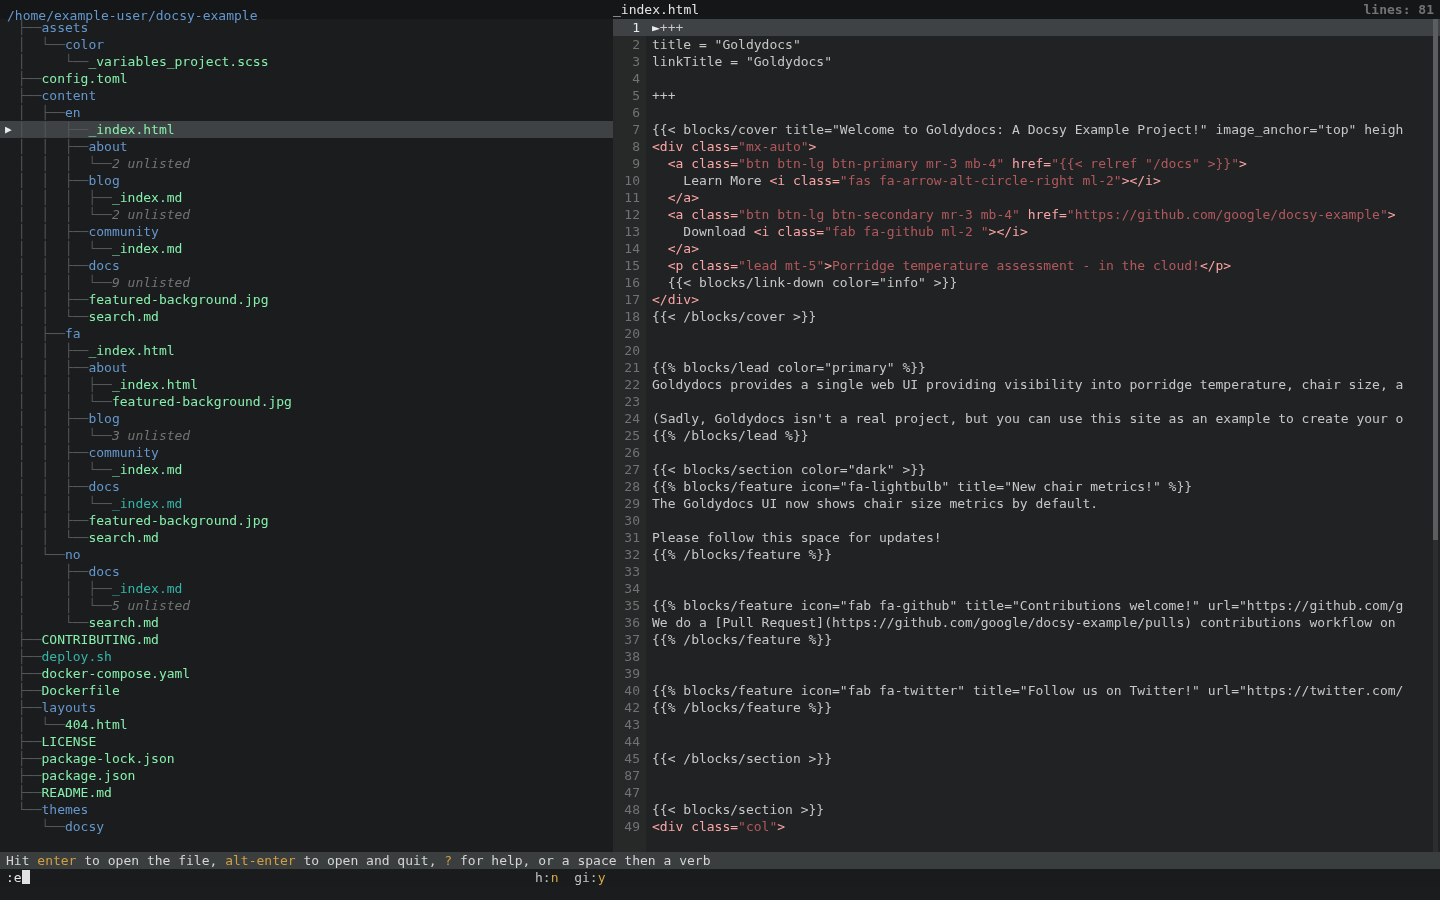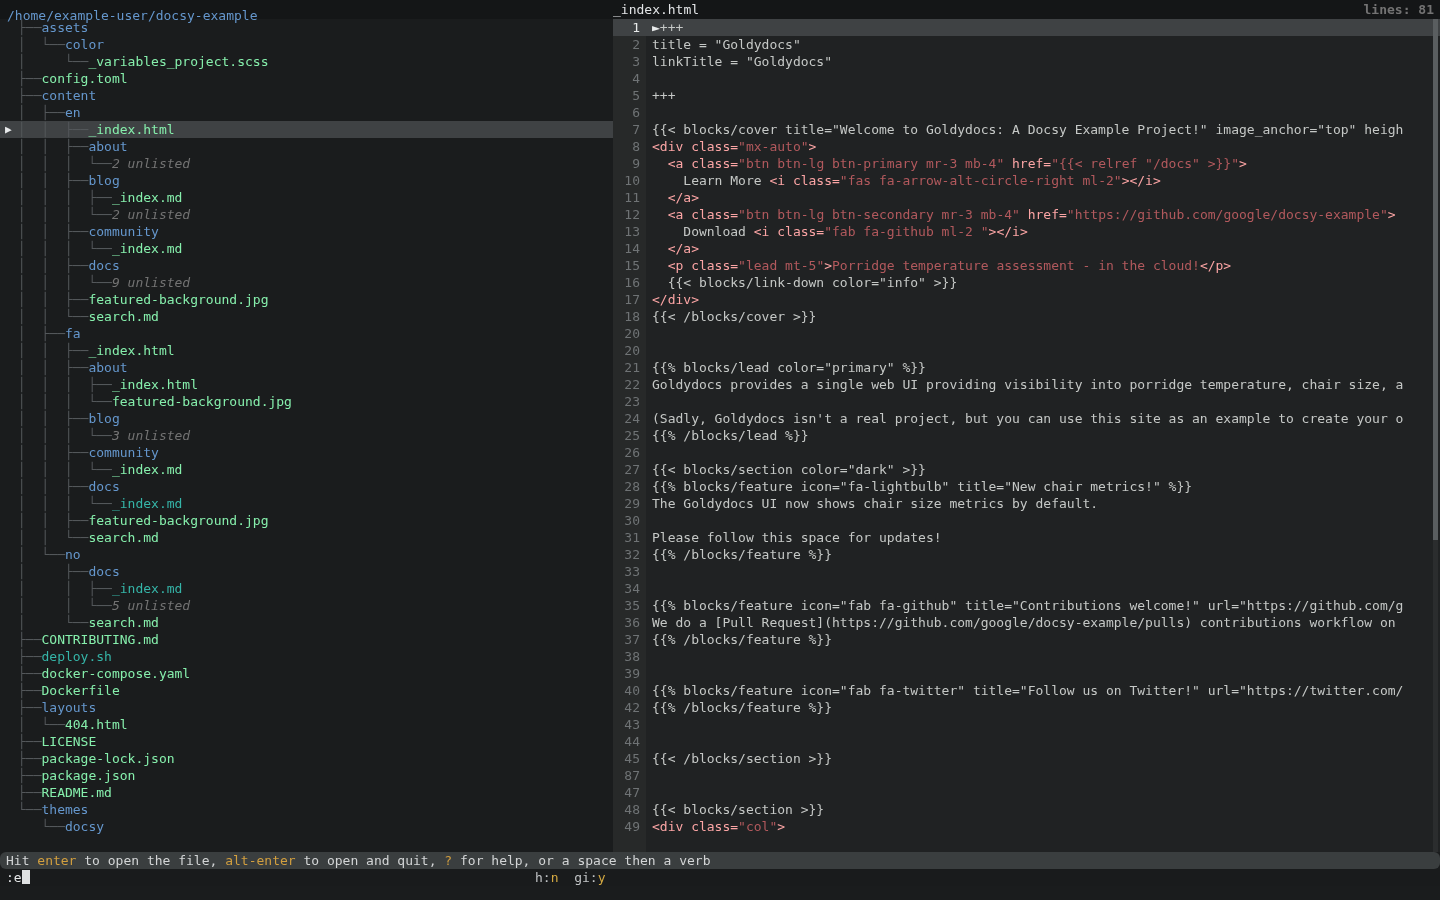--- a/index.html
+++ b/index.html
@@ -33,21 +33,21 @@
   .pv-row.selected { background:#3f4244; }
   .num { display:inline-block; width:27px; text-align:right; margin-right:12px; color:#6f7375; }
   .pv-row.selected .num { color:#e8eaea; }
   .seg-plain  { color:#c5c8c6; }
   .seg-tag    { color:#fca5a5; }
   .seg-str    { color:#b2595d; }
   .seg-marker { color:#e9ebec; }
   .scrollbar { position:absolute; right:2px; top:0; width:5px; height:833px; background:#2b2d2e; }
   .scroll-thumb { position:absolute; top:0; left:0; width:5px; height:521px; background:#5a5e60; }
   
-  .status-bar { position:absolute; left:0; top:852px; width:1440px; height:17px; background:#3a3e3f; white-space:pre; padding-left:6px;border-radius:6px; }
+  .status-bar { position:absolute; left:0; top:852px; width:1440px; height:17px; background:#3a3e3f; white-space:pre; padding-left:6px; }
   .st-text { color:#d3d5d6; }
   .st-key  { color:#d29f3f; }
   .input-row { position:absolute; left:0; top:869px; width:1440px; height:17px; background:#191b1c; }
   .prompt { position:absolute; left:6px; top:0; color:#e6e8e9; white-space:pre; }
   .cursor { display:inline-block; width:8px; height:14px; background:#dfe1e2; vertical-align:-2px; }
   .hints { position:absolute; left:535px; top:0; white-space:pre; }
   .hint-label { color:#c0c3c5; }
   .hint-value { color:#d4a942; }
 </style>
 </head>

